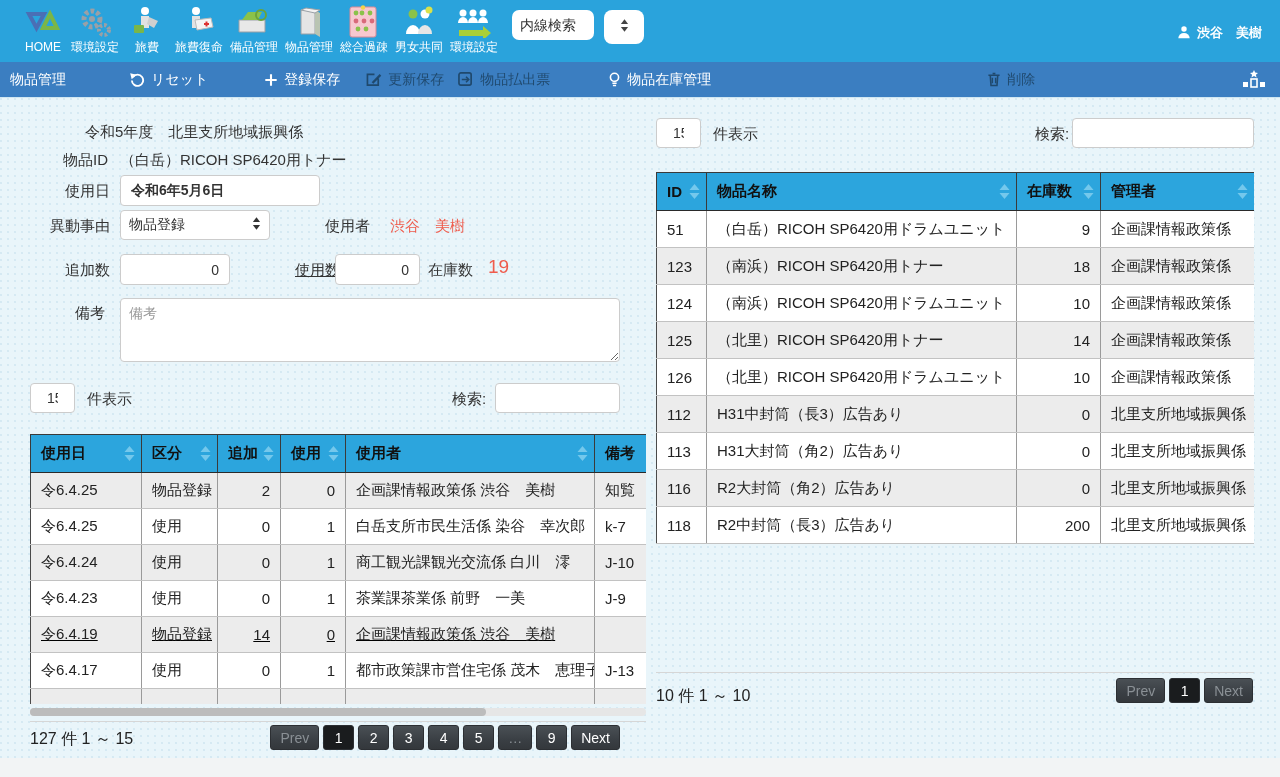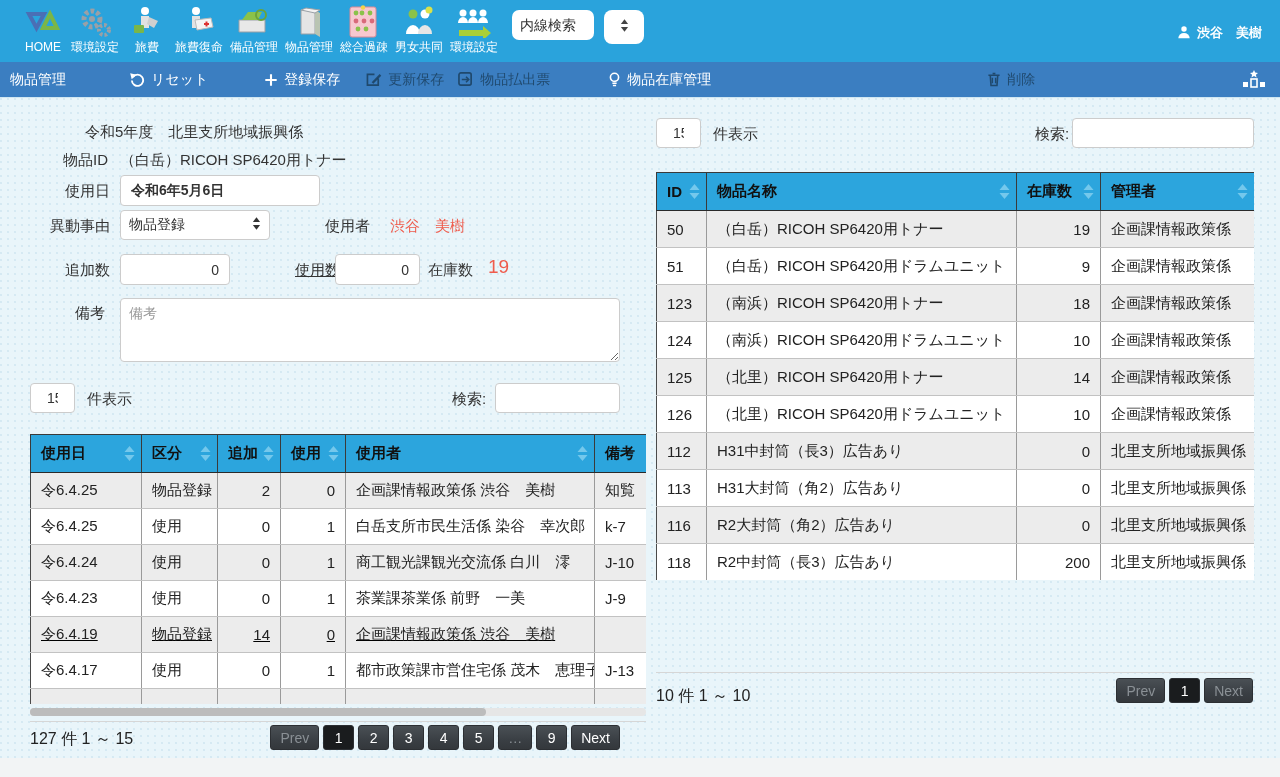--- a/index.html
+++ b/index.html
@@ -534,26 +534,20 @@
                   <svg width="11" height="15" viewBox="0 0 11 15">
                     <polygon points="5.5,0 10.5,6 0.5,6" fill="#74C8EC"></polygon>
                     <polygon points="5.5,15 10.5,9 0.5,9" fill="#74C8EC"></polygon>
                   </svg>
                 </span>
               </span>
             </th>
           </tr>
         </thead>
         <tbody>
-          <tr class="odd" style="height: 37px;">
-            <td>50</td>
-            <td>（白岳）RICOH SP6420用トナー</td>
-            <td class="r">19</td>
-            <td>企画課情報政策係</td>
-          </tr>
           <tr class="even" style="height: 37px;">
             <td>51</td>
             <td>（白岳）RICOH SP6420用ドラムユニット</td>
             <td class="r">9</td>
             <td>企画課情報政策係</td>
           </tr>
           <tr class="odd" style="height: 37px;">
             <td>123</td>
             <td>（南浜）RICOH SP6420用トナー</td>
             <td class="r">18</td>

